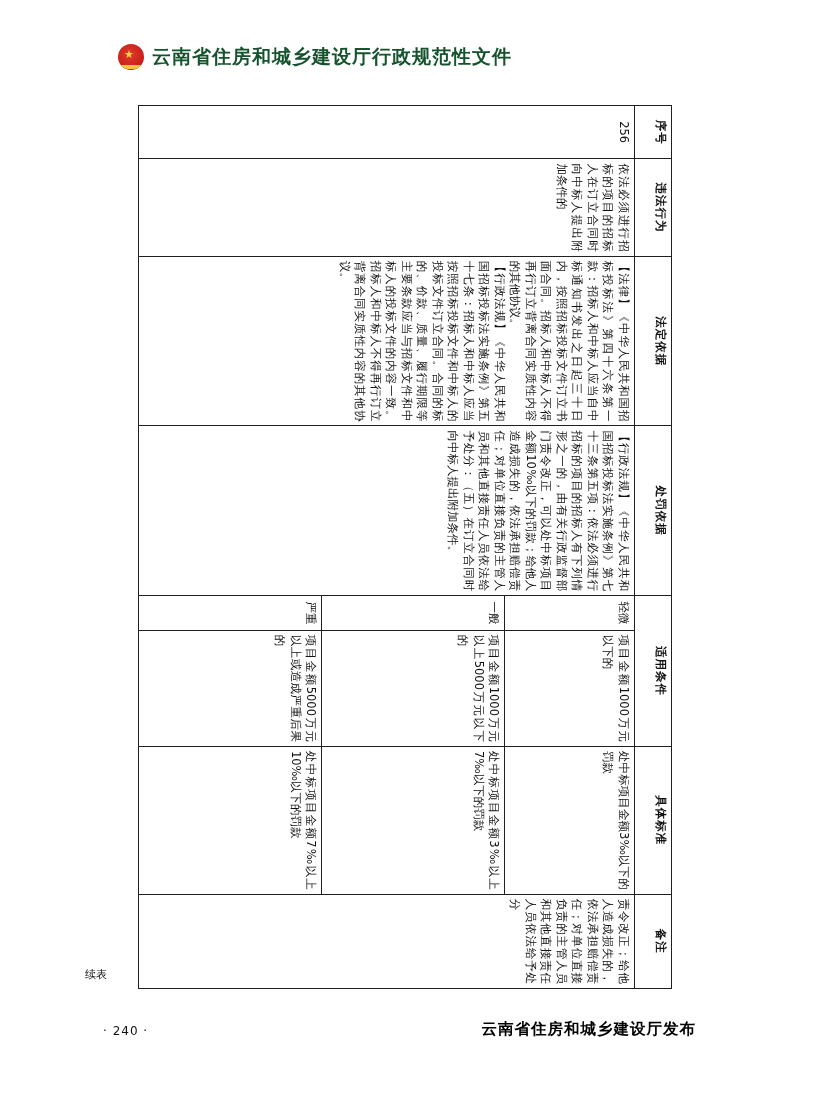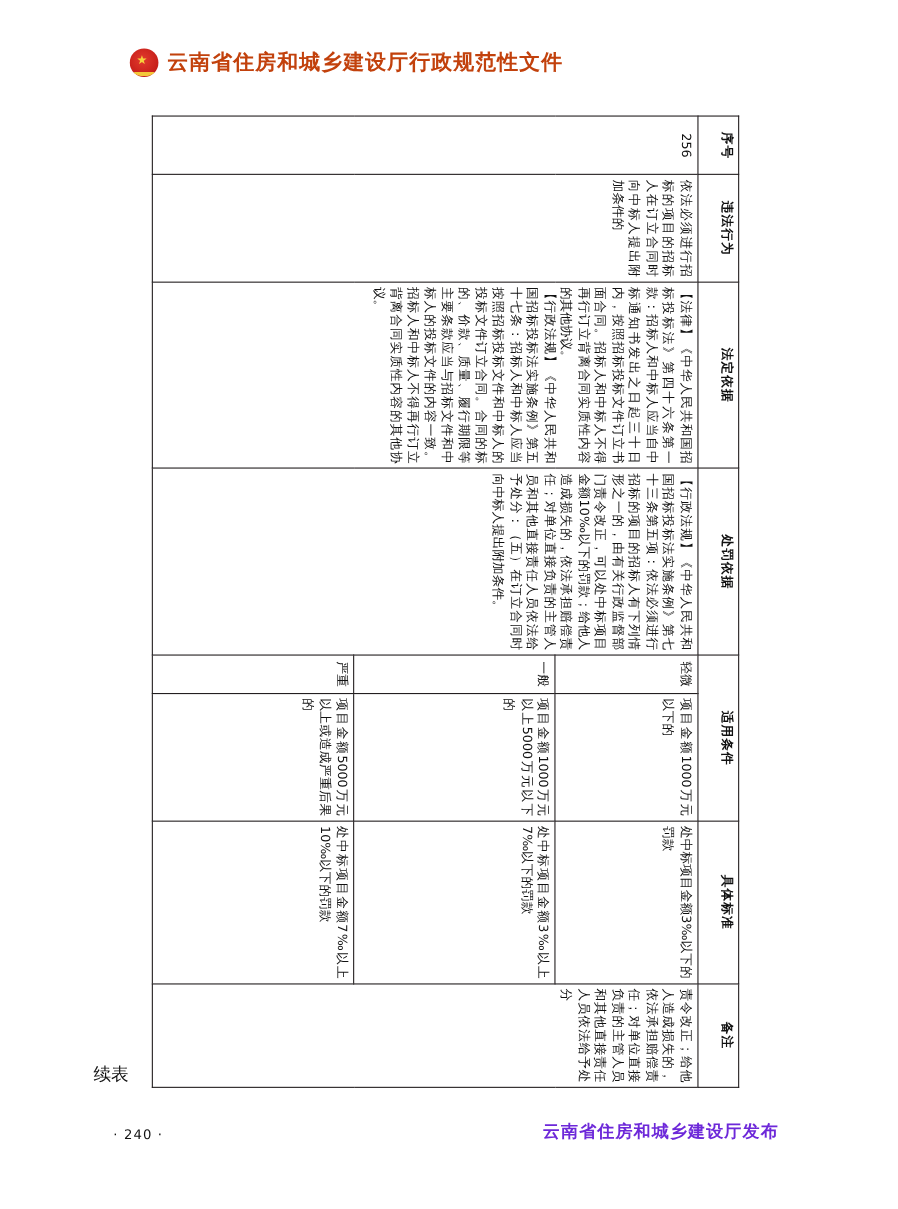--- a/index.html
+++ b/index.html
@@ -49,30 +49,30 @@
     left: 2px; bottom: 1px;
     width: 22px; height: 8px;
     background: linear-gradient(to top, #f3c73a 0%, #f3c73a 45%, rgba(243,199,58,0) 46%);
     border-radius: 0 0 11px 11px;
   }
   .header-title {
     font-family: "DejaVu Serif", serif;
     font-weight: bold;
     font-size: 19px;
     letter-spacing: 1px;
-    color: #c2410c;
+    color: #14532d;
     white-space: nowrap;
   }
 
   
   .cont-label {
     position: absolute;
     left: 85px;
     top: 967px;
-    font-size: 16px;
+    font-size: 11px;
     font-family: Liberation Sans, sans-serif;
     color: #111;
   }
 
   
   
   #table-rot {
     position: absolute;
     
     left: 138px;
@@ -128,26 +128,26 @@
     position: absolute;
     left: 103px;
     top: 1024px;
     font-size: 12px;
     color: #111;
     letter-spacing: 1px;
     font-family: "DejaVu Sans", sans-serif;
   }
   .footer-right {
     position: absolute;
-    right: 108px;
+    right: 120px;
     top: 1019px;
     font-family: Liberation Serif, serif;
     font-weight: bold;
     font-size: 15.5px;
-    color: #6d28d9;
+    color: #000000;
     letter-spacing: 1px;
     white-space: nowrap;
   }
 </style>
 </head>
 <body>
 
 <div class="page-header">
   <span class="emblem">
     <span class="circle"></span>

